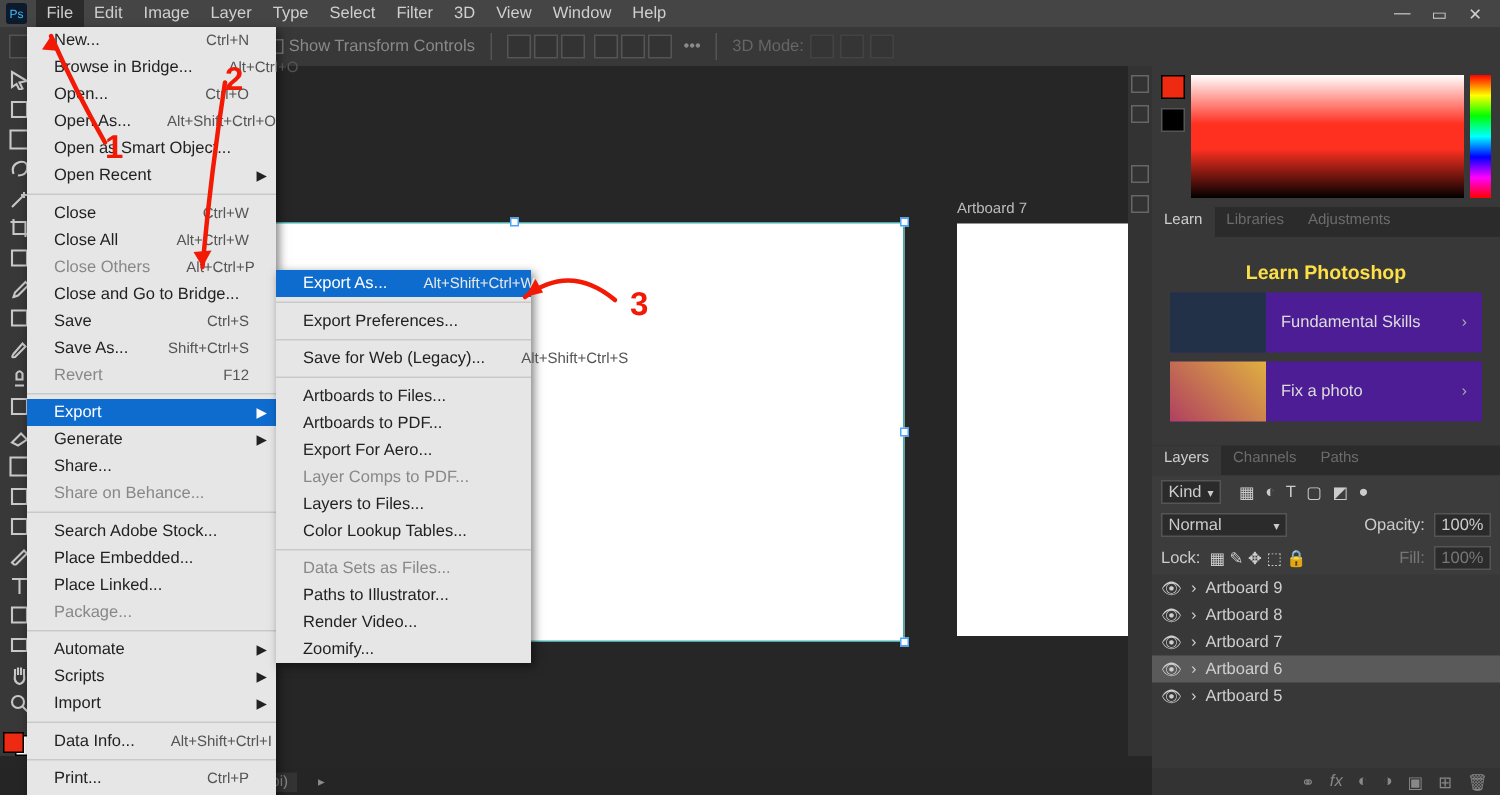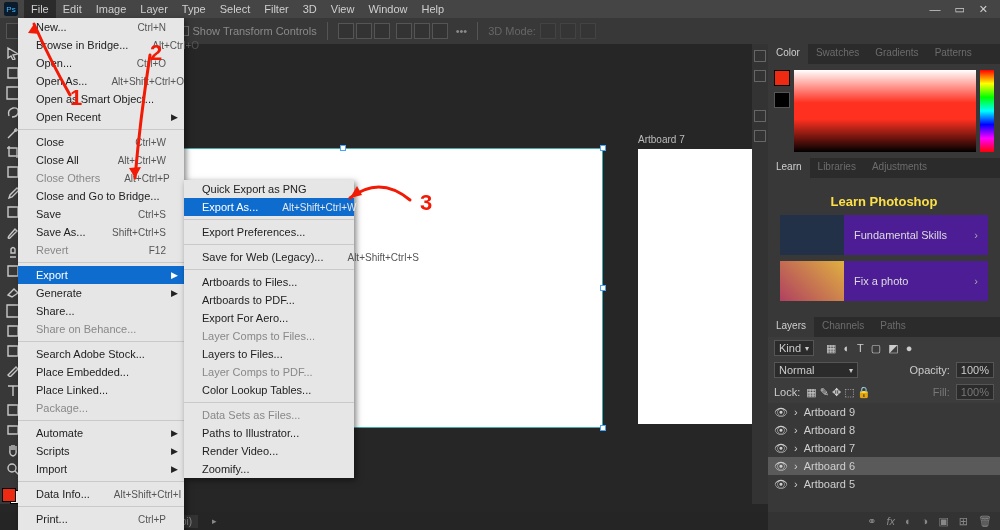--- a/index.html
+++ b/index.html
@@ -304,26 +304,20 @@
 </div>
 
 <div class="rgutter">
   <div></div>
   <div></div>
   <div style="margin-top:20px;"></div>
   <div></div>
 </div>
 
 <div class="rpanels">
-  <div class="tabs" id="ctabs">
-      <span class="act">Color</span>
-      <span>Swatches</span>
-      <span>Gradients</span>
-      <span>Patterns</span>
-    </div>
   <div class="colorpanel">
     <div class="cp-left">
         <div class="f"></div>
         <div class="b"></div>
       </div>
     <div class="spectrum"></div>
     <div class="hue"></div>
   </div>
   <div class="tabs" id="ltabs">
       <span class="act">Learn</span>
@@ -517,23 +511,20 @@
     </div>
     <div class="sepr"></div>
     <div class="row">
       <span class="lbl">Print...</span>
       <span class="sc">Ctrl+P</span>
     </div>
     <div class="row"></div>
   </div>
 
 <div class="menu" id="export-menu">
-    <div class="row">
-      <span class="lbl">Quick Export as PNG</span>
-    </div>
     <div class="row hl">
       <span class="lbl">Export As...</span>
       <span class="sc">Alt+Shift+Ctrl+W</span>
     </div>
     <div class="sepr"></div>
     <div class="row">
       <span class="lbl">Export Preferences...</span>
     </div>
     <div class="sepr"></div>
     <div class="row">
@@ -544,27 +535,24 @@
     <div class="row">
       <span class="lbl">Artboards to Files...</span>
     </div>
     <div class="row">
       <span class="lbl">Artboards to PDF...</span>
     </div>
     <div class="row">
       <span class="lbl">Export For Aero...</span>
     </div>
     <div class="row dim">
-      <span class="lbl">Layer Comps to Files...</span>
+      <span class="lbl">Layer Comps to PDF...</span>
     </div>
     <div class="row">
       <span class="lbl">Layers to Files...</span>
-    </div>
-    <div class="row dim">
-      <span class="lbl">Layer Comps to PDF...</span>
     </div>
     <div class="row">
       <span class="lbl">Color Lookup Tables...</span>
     </div>
     <div class="sepr"></div>
     <div class="row dim">
       <span class="lbl">Data Sets as Files...</span>
     </div>
     <div class="row">
       <span class="lbl">Paths to Illustrator...</span>

